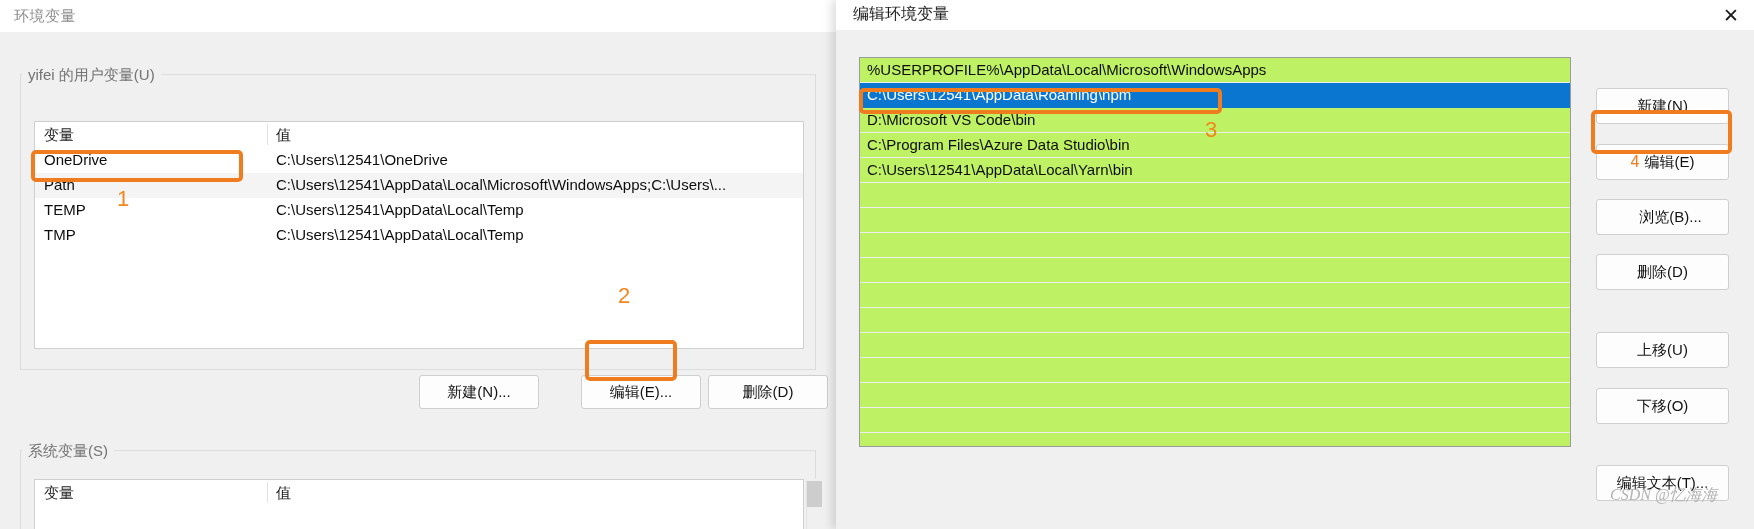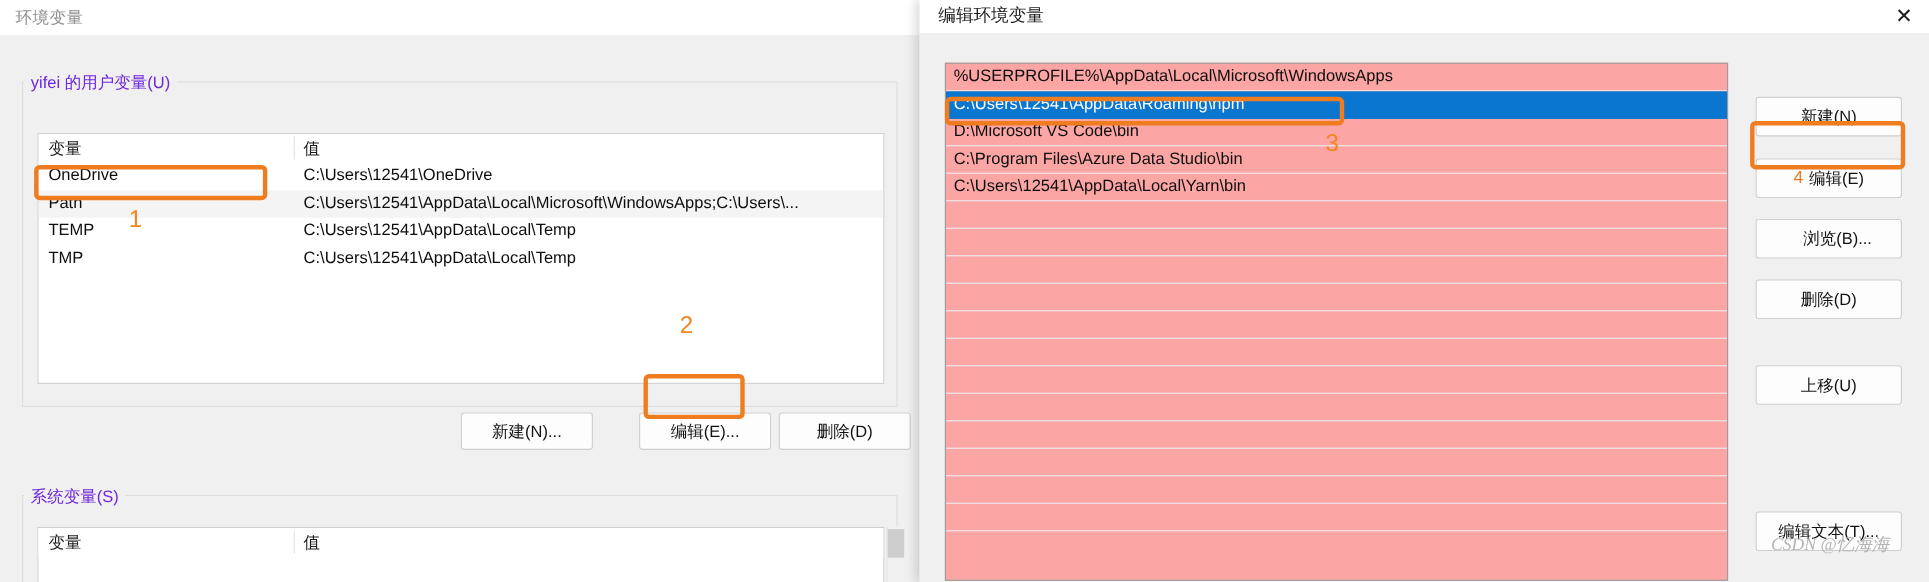--- a/index.html
+++ b/index.html
@@ -32,21 +32,21 @@
 
   .group-box {
     position: absolute;
     border: 1px solid #dcdcdc;
     background: transparent;
   }
   .group-label {
     position: absolute;
     background: #f0f0f0;
     padding: 0 6px;
-    font-size: 15px; color: #6d28d9;
+    font-size: 15px; color: #737373;
     white-space: nowrap;
   }
 
   
   #user-group { left: 20px; top: 42px; width: 796px; height: 296px; }
   #user-group-label { left: 22px; top: 34px; }
 
   .lv {
     position: absolute;
     background: #ffffff;
@@ -129,22 +129,22 @@
     display: flex; align-items: center; justify-content: center;
     color: #1b1b1b; font-size: 19px; line-height: 1;
     background: #ffffff;
   }
   #right-body {
     position: absolute; left: 0; top: 30px; width: 918px; height: 499px;
     background: #f0f0f0;
   }
 
   #path-list {
-    position: absolute; left: 23px; top: 27px; width: 712px; height: 471px;
-    background: #fca5a5; border: 1px solid #9b9b9b;
+    position: absolute; left: 23px; top: 27px; width: 712px; height: 390px;
+    background: #bef264; border: 1px solid #9b9b9b;
     overflow: hidden;
   }
   .pl-row {
     position: relative; height: 25px; border-bottom: 1px solid #ededed;
   }
   .pl-row .txt {
     position: absolute; left: 7px; top: 3px;
     font-size: 15px; color: #0d0d0d; white-space: nowrap;
   }
   .pl-row.selected { background: #0b76d0; border-bottom-color: #0b76d0; }
@@ -327,20 +327,21 @@
       <div class="btn" id="btn-new">新建(N)</div>
 
       <div class="btn" id="btn-edit">
         <span class="badge-inline">4</span>
           <span>编辑(E)</span>
       </div>
 
       <div class="btn" id="btn-browse">浏览(B)...</div>
       <div class="btn" id="btn-delete">删除(D)</div>
       <div class="btn" id="btn-moveup">上移(U)</div>
+      <div class="btn" id="btn-movedown">下移(O)</div>
       <div class="btn" id="btn-edittext">编辑文本(T)...</div>
 
     </div>
   </div>
 
   <div class="anno-box" id="anno-box-1"></div>
   <div class="anno-num" id="anno-num-1">1</div>
 
   <div class="anno-num" id="anno-num-2">2</div>
   <div class="anno-box" id="anno-box-2"></div>

